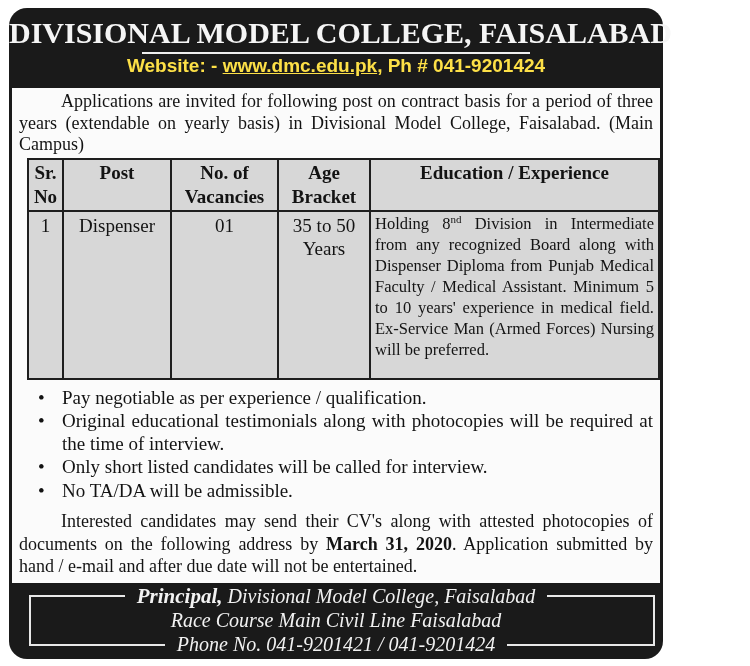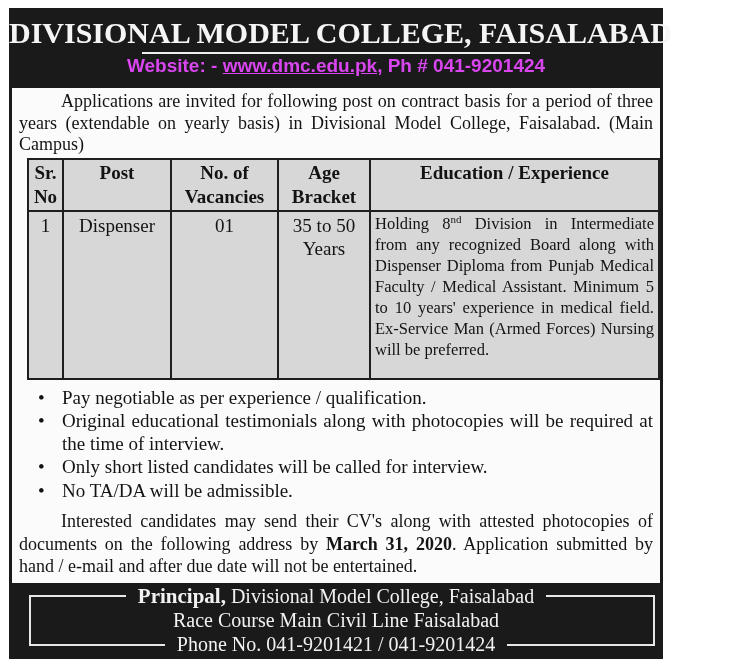--- a/index.html
+++ b/index.html
@@ -1,41 +1,41 @@
 <!DOCTYPE html>
 <html><head>
 <meta charset="utf-8">
 <style>
   html,body{margin:0;padding:0;width:750px;height:666px;background:#ffffff;overflow:hidden;}
-  .ad{position:absolute;left:9px;top:8px;width:654px;height:651px;background:#1a1a1a;display:flex;flex-direction:column;}
+  .ad{position:absolute;left:9px;top:8px;width:654px;height:651px;background:#1a1a1a;display:flex;flex-direction:column;border-radius:18px;}
   
   .hdr{flex:none;height:80px;color:#f5f5f5;text-align:center;}
   .title{font-family:"Liberation Serif",serif;font-weight:bold;font-size:30px;line-height:33px;margin-top:8px;white-space:nowrap;}
   .underline{width:388px;height:2px;background:#efefef;margin:3px auto 1px auto;}
-  .website{font-family:"Liberation Sans",sans-serif;font-weight:bold;font-size:19px;line-height:22px;color:#d946ef;white-space:nowrap;}
+  .website{font-family:"Liberation Sans",sans-serif;font-weight:bold;font-size:19px;line-height:22px;color:#fde047;white-space:nowrap;}
   .website .url{text-decoration:underline;cursor:pointer;}
   
   .bdy{flex:1;background:#fbfbfb;margin:0 3px;font-family:"Liberation Serif",serif;color:#131313;overflow:hidden;}
   .intro{margin:3px 7px 2px 7px;font-size:18px;line-height:21.5px;text-align:justify;text-indent:42px;}
   table{border-collapse:collapse;table-layout:fixed;width:631px;margin:2px 12px 2px 15px;}
   th,td{border:2px solid #1e1e1e;background:#d7d7d7;vertical-align:top;}
   th{font-size:19px;line-height:24px;font-weight:bold;padding:1px 1px;text-align:center;}
   td{text-align:center;font-size:19px;line-height:23px;padding:2px 1px;}
   td.edu{text-align:justify;font-size:16.5px;line-height:21px;padding:1px 4px 1px 4px;height:164px;}
   .sup{vertical-align:super;font-size:11px;line-height:0;}
   .bullets{list-style:none;margin:7px 7px 0 26px;padding:0;font-size:19px;line-height:22.5px;}
   .bullets li{display:flex;margin-bottom:1px;}
   .dot{flex:none;width:24px;font-size:19px;}
   .btext{flex:1;text-align:justify;}
   .closing{margin:8px 7px 0 7px;font-size:18px;line-height:22.5px;text-align:justify;text-indent:42px;}
   .closing .bold{font-weight:bold;}
   
   .ftr{flex:none;height:76px;position:relative;color:#f2f2f2;font-family:"Liberation Serif",serif;}
   .bracket{position:absolute;left:20px;right:8px;top:12px;bottom:13px;border:2px solid #e8e8e8;}
-  .flines{position:absolute;left:0;top:0;right:0;bottom:0;display:flex;flex-direction:column;justify-content:flex-end;align-items:center;padding:1px 0 3px 0;}
+  .flines{position:absolute;left:0;top:0;right:0;bottom:0;display:flex;flex-direction:column;justify-content:flex-end;align-items:center;padding:1px 0 3px 0;font-style:italic;}
   .fline{position:relative;z-index:1;font-size:20px;line-height:24px;white-space:nowrap;}
   .fwrap{background:#1a1a1a;padding:0 12px;}
   .principal{font-weight:bold;font-size:21px;}
 </style>
 </head>
 <body>
 
 <div class="ad">
 
   <div class="hdr">

